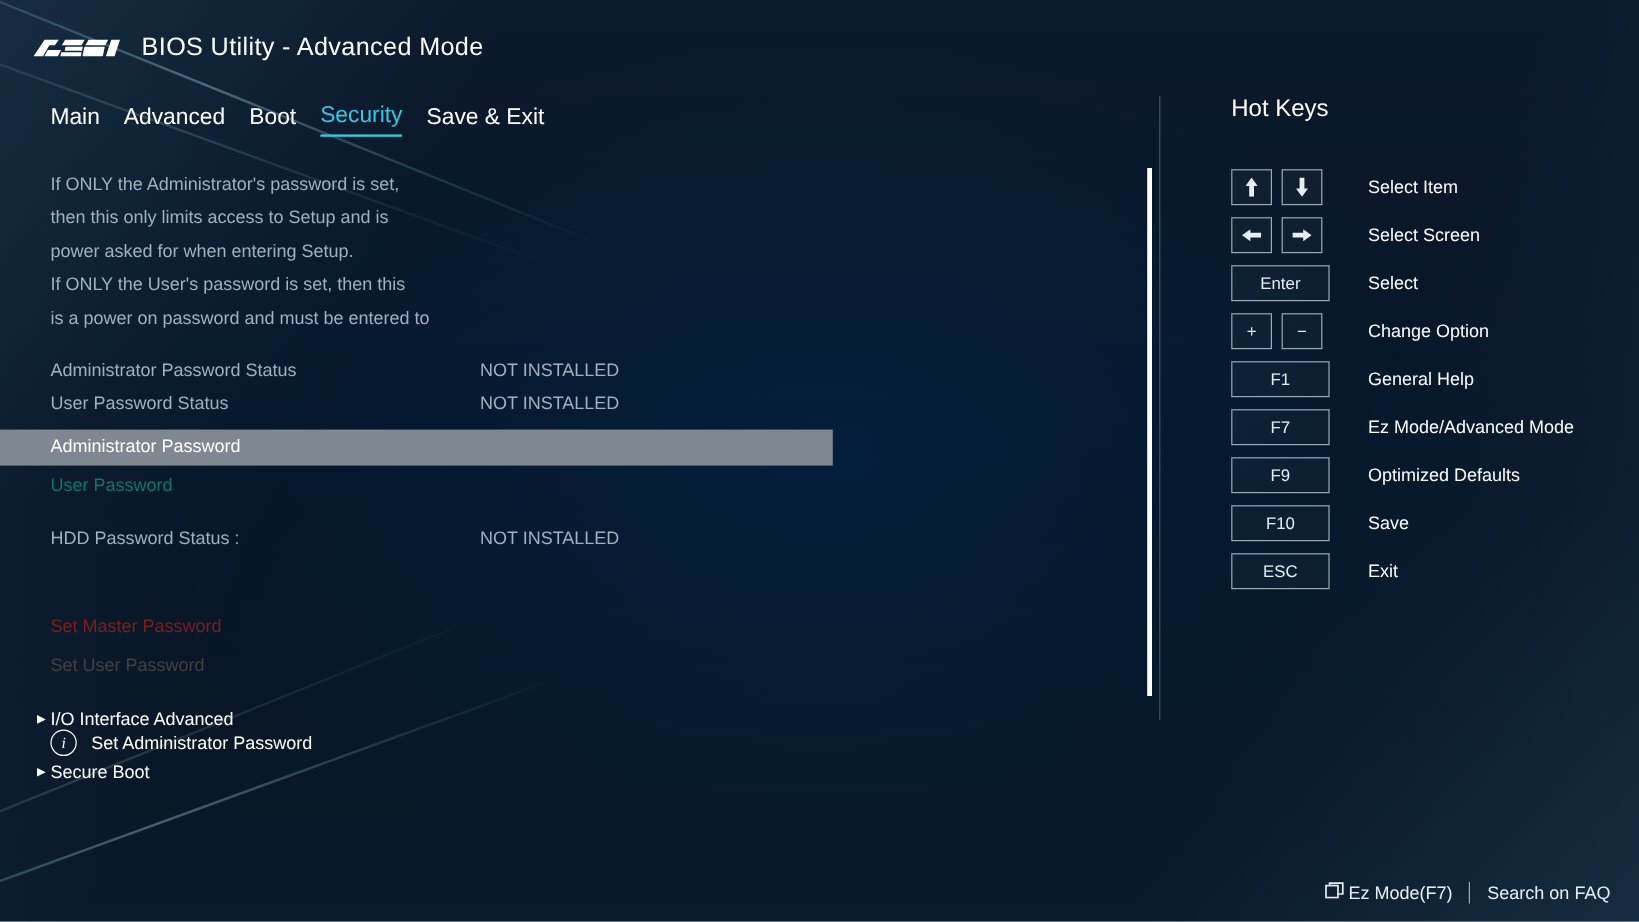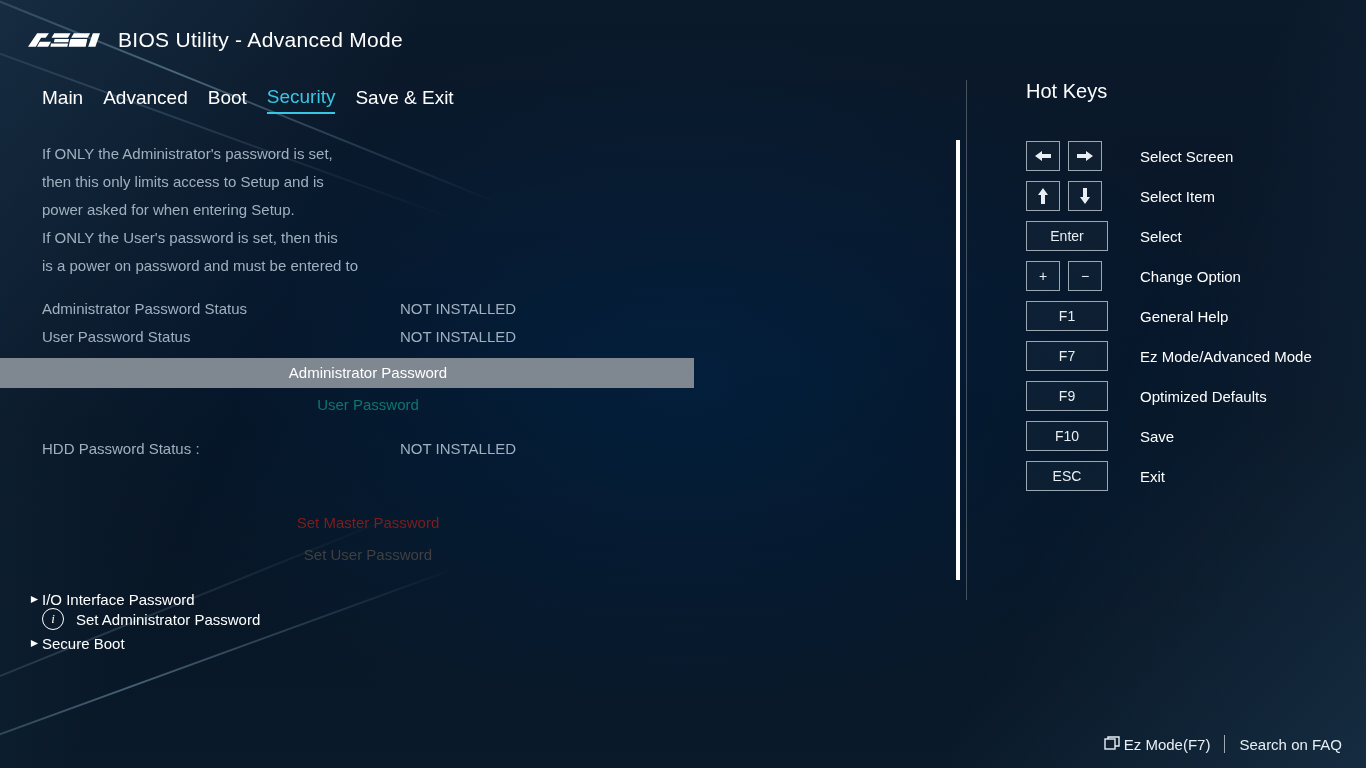--- a/index.html
+++ b/index.html
@@ -35,21 +35,21 @@
   .scrollbar-track { position:absolute; top:140px; bottom:188px; left:956px; width:4px; }
   .scrollbar-thumb { position:absolute; left:0; right:0; top:0; bottom:0; background:#fff; }
 
   .info-block p { line-height:28px; color:#9fb0bf; margin-bottom:0; }
   .info-block { margin-bottom:14px; max-width:700px; }
 
   .row { display:flex; align-items:center; height:28px; margin-left:0; padding-left:0; }
   .row .label { width:358px; color:#9fb0bf; }
   .row .value { color:#9fb0bf; }
 
-  .item { height:30px; line-height:30px; color:#fff; font-size:15px; cursor:pointer; padding-left:42px; margin-left:-42px; width:652px; box-sizing:content-box;text-align:center; }
+  .item { height:30px; line-height:30px; color:#fff; font-size:15px; cursor:pointer; padding-left:42px; margin-left:-42px; width:652px; box-sizing:content-box; }
   .item.selected { background:#7f8791; color:#fff; }
   .item.disabled { color:#404040; cursor:default; }
 
   .spacer-s { height:8px; }
   .spacer-m { height:14px; }
 
   .sub { display:flex; align-items:center; height:30px; color:#fff; font-size:15px; cursor:pointer; }
   .sub .arrow-icon { width:10px; display:inline-flex; align-items:center; margin-left:-12px; margin-right:2px; }
   .sub .arrow-icon svg { fill:#fff; }
 
@@ -141,21 +141,21 @@
   <div style="height:2px;"></div>
   <div class="item disabled">Set User Password</div>
 
   <div class="spacer-m"></div>
   <div class="sub">
     <span class="arrow-icon">
       <svg width="9" height="9" viewBox="0 0 10 10">
           <polygon points="1,1 9,5 1,9"></polygon>
         </svg>
     </span>
-    <span>I/O Interface Password</span>
+    <span>I/O Interface Advanced</span>
   </div>
 
   <div class="spacer-m"></div>
   <div class="sub">
     <span class="arrow-icon">
       <svg width="9" height="9" viewBox="0 0 10 10">
           <polygon points="1,1 9,5 1,9"></polygon>
         </svg>
     </span>
     <span>Secure Boot</span>
@@ -170,47 +170,47 @@
   <div class="info-circle">i</div>
   <div>Set Administrator Password</div>
 </div>
 
 <div class="hotkeys">
   <div class="hotkeys-title">Hot Keys</div>
 
   <div class="hk-row">
     <div class="hk-keys">
       <div class="keycap small">
+          <svg width="10" height="16" viewBox="0 0 10 16">
+            <polygon points="5,0 10,7 7,7 7,16 3,16 3,7 0,7"></polygon>
+          </svg>
+        </div>
+      <div class="keycap small">
+          <svg width="10" height="16" viewBox="0 0 10 16">
+            <polygon points="5,16 10,9 7,9 7,0 3,0 3,9 0,9"></polygon>
+          </svg>
+        </div>
+    </div>
+    <div class="hk-label">Select Item</div>
+  </div>
+
+  <div class="hk-row">
+    <div class="hk-keys">
+      <div class="keycap small">
           <svg width="16" height="10" viewBox="0 0 16 10">
             <polygon points="0,5 7,0 7,3 16,3 16,7 7,7 7,10"></polygon>
           </svg>
         </div>
       <div class="keycap small">
           <svg width="16" height="10" viewBox="0 0 16 10">
             <polygon points="16,5 9,0 9,3 0,3 0,7 9,7 9,10"></polygon>
           </svg>
         </div>
     </div>
     <div class="hk-label">Select Screen</div>
-  </div>
-
-  <div class="hk-row">
-    <div class="hk-keys">
-      <div class="keycap small">
-          <svg width="10" height="16" viewBox="0 0 10 16">
-            <polygon points="5,0 10,7 7,7 7,16 3,16 3,7 0,7"></polygon>
-          </svg>
-        </div>
-      <div class="keycap small">
-          <svg width="10" height="16" viewBox="0 0 10 16">
-            <polygon points="5,16 10,9 7,9 7,0 3,0 3,9 0,9"></polygon>
-          </svg>
-        </div>
-    </div>
-    <div class="hk-label">Select Item</div>
   </div>
 
   <div class="hk-row">
     <div class="hk-keys">
         <div class="keycap wide">Enter</div>
       </div>
     <div class="hk-label">Select</div>
   </div>
 
   <div class="hk-row">

